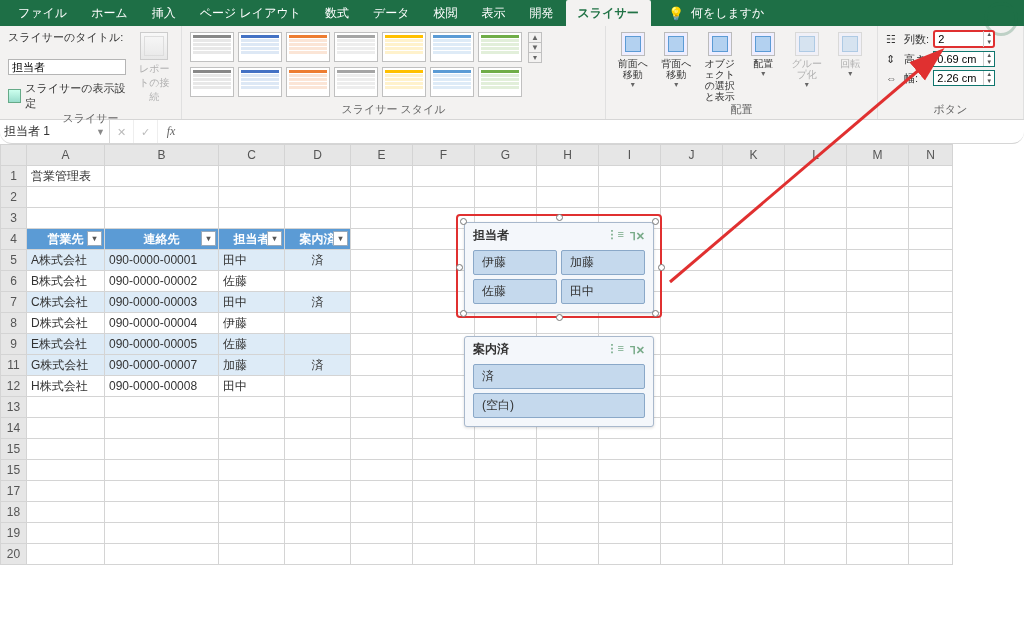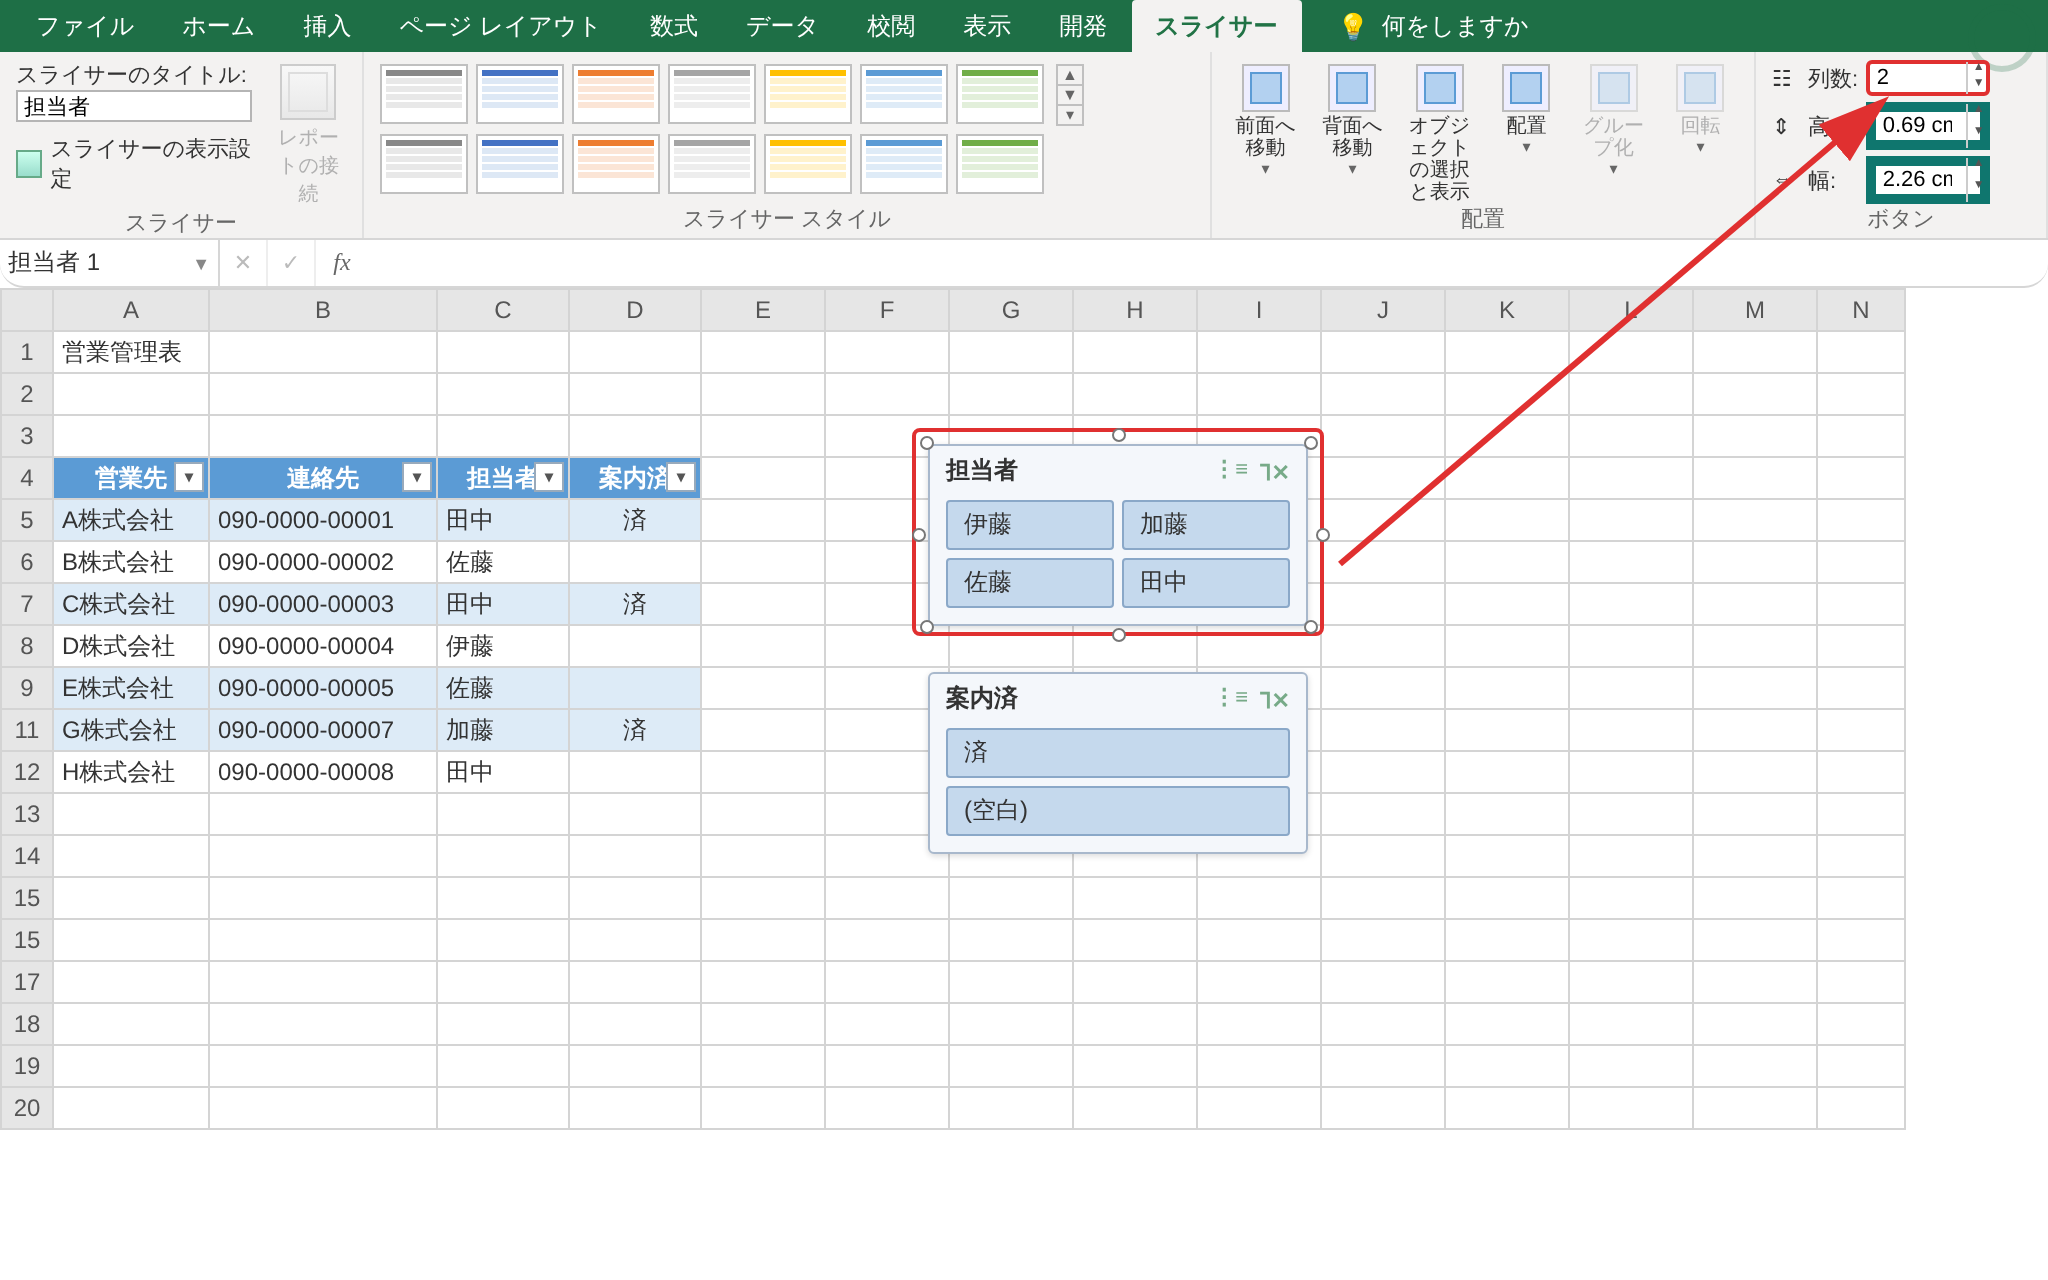--- a/index.html
+++ b/index.html
@@ -12,21 +12,21 @@
   .titlebar .help { display: flex; align-items: center; color: #fff; margin-left: 18px; gap: 6px; }
   .titlebar .bulb { font-size: 13px; }
 
   
   .ribbon { background: #f3f2f1; height: 94px; border-bottom: 1px solid #d6d6d6; display: flex; }
   .ribbon .group { border-right: 1px solid #e0e0e0; padding: 4px 8px 0; display: flex; flex-direction: column; justify-content: space-between; }
   .ribbon .group-label { text-align: center; font-size: 11px; color: #666; padding-bottom: 2px; }
   .ribbon .group-body { display: flex; align-items: flex-start; gap: 6px; flex: 1; }
 
   .caption-col { font-size: 11px; }
-  .caption-col .lbl { margin-bottom: 0; }
+  .caption-col .lbl { margin-bottom: 14px; }
   .caption-col input { width: 118px; border: 1px solid #b5b5b5; font-size: 11px; padding: 1px 3px; background: #fff; }
   .caption-col .settings { margin-top: 6px; display: flex; align-items: center; gap: 4px; }
   .caption-col .settings .icn { width: 14px; height: 14px; border: 1px solid #6a8; background: linear-gradient(#cfe,#9dc); }
 
   .report-col { width: 40px; text-align: center; font-size: 10px; color: #aaa; }
   .report-col .big-icn { width: 28px; height: 28px; margin: 2px auto; border: 1px solid #ccc; background: linear-gradient(#f8f8f8,#e8e8e8); position: relative; }
   .report-col .big-icn::after { content:""; position:absolute; inset:3px; border:1px solid #ddd; }
 
   .styles-row { display: flex; gap: 4px; padding-top: 2px; flex-wrap: wrap; width: 395px; }
   .style-thumb { width: 44px; height: 30px; border: 1px solid #c0c0c0; background: #fff; padding: 2px; display: flex; flex-direction: column; gap: 1px; }
@@ -47,21 +47,21 @@
   .arrange-btn { width: 40px; text-align: center; }
   .arrange-btn .ic { width: 24px; height: 24px; margin: 2px auto; background: #eef; border: 1px solid #bbb; position: relative; }
   .arrange-btn .ic::before { content:""; position:absolute; width:14px; height:14px; border:1px solid #5b9bd5; background:#b3d1f0; top:3px; left:3px; }
   .arrange-btn .txt { font-size: 10px; line-height: 11px; }
   .arrange-btn.dis { color: #b0b0b0; }
   .arrange-btn.dis .ic { opacity: 0.45; }
   .arrange-btn .drop { font-size: 8px; color:#666; }
 
   .size-grid { display: grid; grid-template-columns: auto auto 62px; gap: 3px 4px; align-items: center; font-size: 11px; }
   .size-grid .sic { width:14px; height:12px; display:inline-block; }
-  .size-grid input { width: 62px; font-size: 11px; border: 5px solid #0f766e; padding: 1px 14px 1px 3px; background:#fff; position:relative;}
+  .size-grid input { width: 62px; font-size: 11px; border: 1px solid #0f766e; padding: 1px 14px 1px 3px; background:#fff; position:relative;}
   .spin-wrap { position:relative; }
   .spin-wrap .spins { position:absolute; right:1px; top:1px; bottom:1px; width:11px; display:flex; flex-direction:column; }
   .spin-wrap .spins div { flex:1; font-size:6px; line-height:6px; text-align:center; color:#555; border-left:1px solid #ccc; }
   .hl-red { border: 2px solid #e03030 !important; border-radius: 3px; }
 
   
   .fbar { height: 24px; background: #fff; border-bottom: 1px solid #d6d6d6; display: flex; align-items: center; border-radius: 12px; }
   .namebox { width: 110px; border-right: 1px solid #d6d6d6; padding: 0 4px; display:flex; align-items:center; justify-content:space-between; font-size: 12px; height:100%; }
   .namebox .dd { font-size:9px; color:#888; }
   .fbar .fx-area { display:flex; align-items:center; height:100%; }

